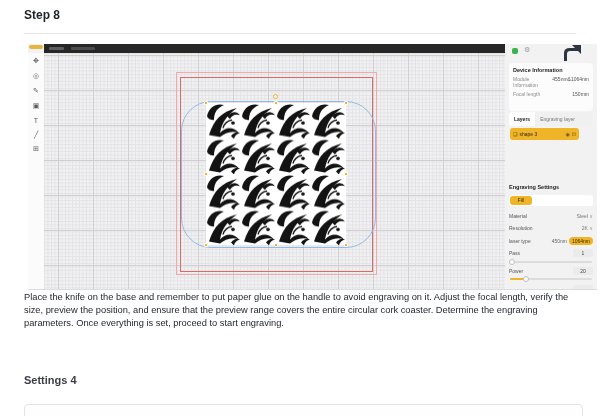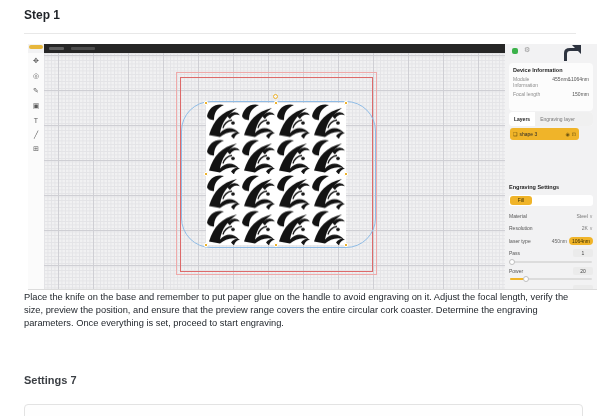--- a/index.html
+++ b/index.html
@@ -83,21 +83,21 @@
   .p1 { top:291px; }
   .p2 { top:330px; }
   .settings-title { position:absolute; left:24px; top:374px; font-size:11px; font-weight:bold; color:#3b3f44; }
   .bottom-box { position:absolute; left:24px; top:404px; width:559px; height:24px; background:#fefefe; border:1px solid #e3e3e3; border-radius:4px; }
 </style>
 </head>
 <body>
 
 <div class="page">
 
-  <div class="step-title">Step 1</div>
+  <div class="step-title">Step 8</div>
   <div class="divider"></div>
 
   <div class="shot">
 
     <div class="menu-pill"></div>
     <div class="topbar">
       <div class="blob b1"></div>
       <div class="blob b2"></div>
     </div>
 
@@ -224,16 +224,16 @@
       </div>
 
       <div class="partial-row">
         <span class="partial-box"></span>
       </div>
     </div>
   </div>
 
   <p class="body-text p1">Place the knife on the base and remember to put paper glue on the handle to avoid engraving on it. Adjust the focal length, verify the size, preview the position, and ensure that the preview range covers the entire circular cork coaster. Determine the engraving parameters. Once everything is set, proceed to start engraving.</p>
 
-  <div class="settings-title">Settings 7</div>
+  <div class="settings-title">Settings 4</div>
   <div class="bottom-box"></div>
 
 </div>
 
 </body></html>

